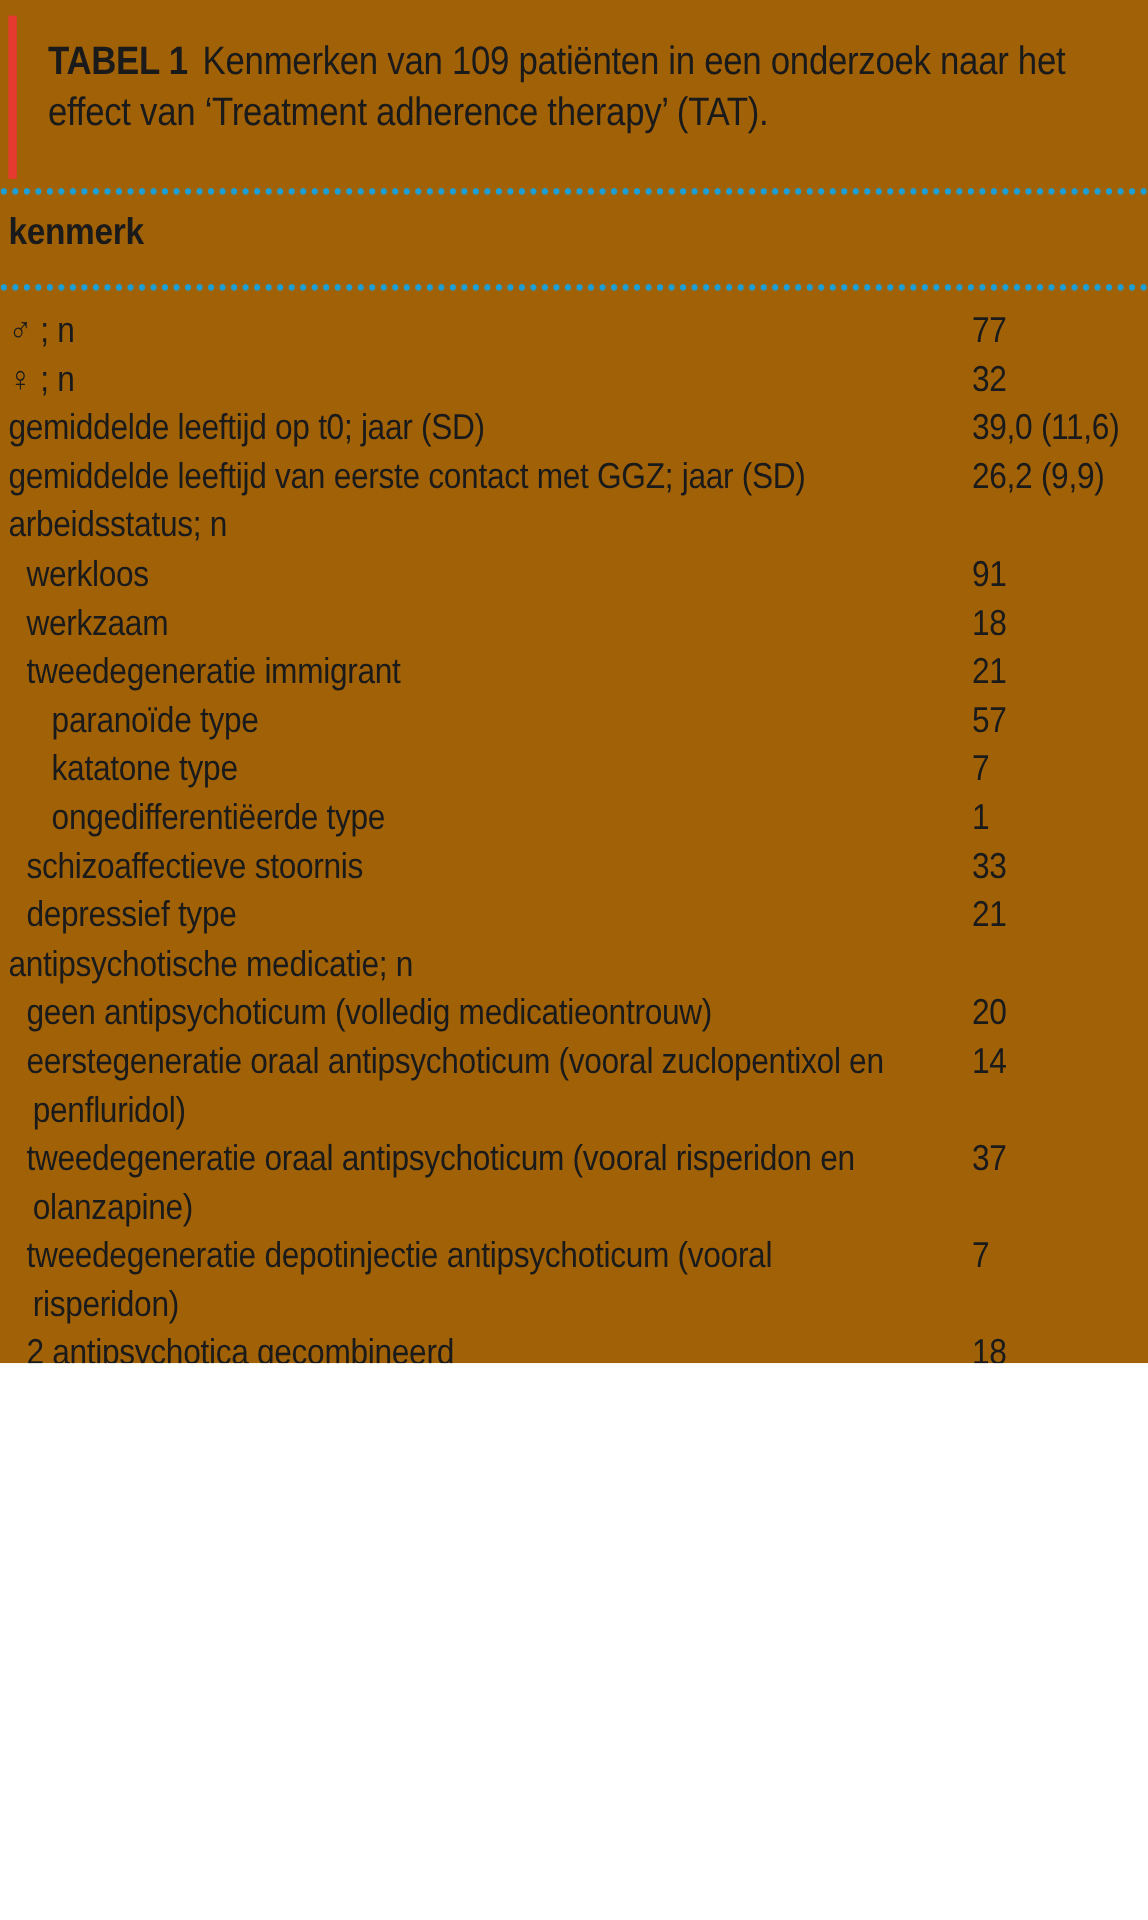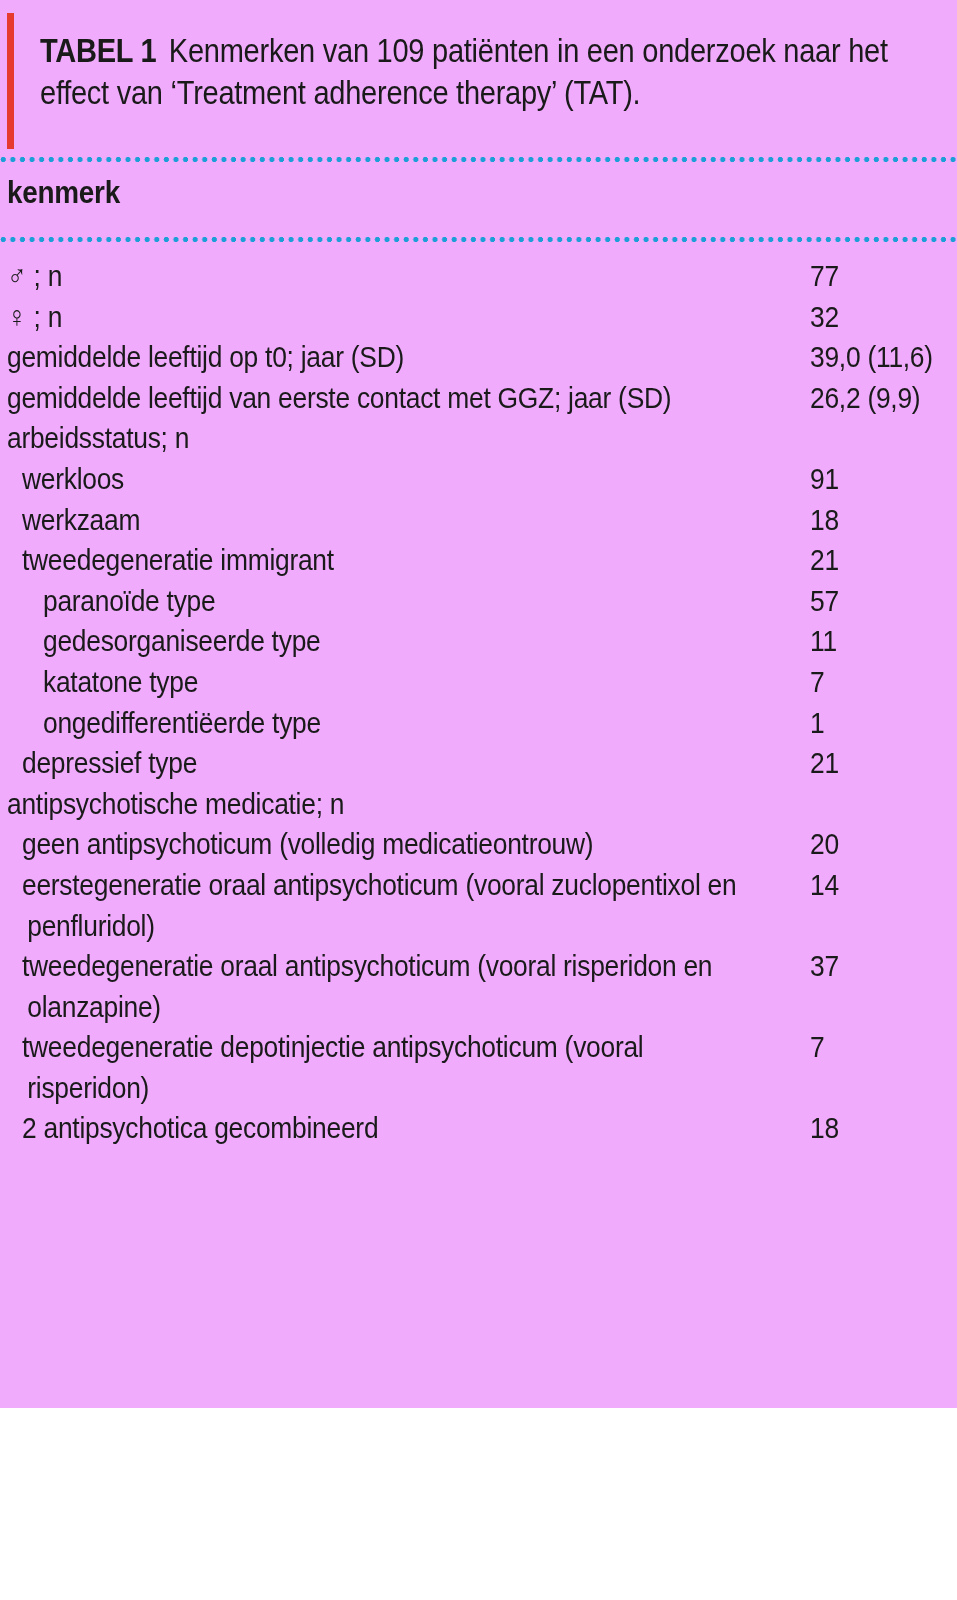--- a/index.html
+++ b/index.html
@@ -3,22 +3,22 @@
 <meta charset="utf-8">
 <style>
   :root{
     --red:#e6392f;
     --blue:#1c9fd6;
     --text:#1a1a1a;
   }
   html,body{margin:0;padding:0;background:#ffffff;}
   .page{
     position:relative;
-    width:957px;height:1408px;
-    background:#f0abfc;
+    width:957px;height:1136px;
+    background:#a16207;
     overflow:hidden;
     font-family:"Liberation Sans","DejaVu Sans",sans-serif;
     color:var(--text);
   }
   .accent-bar{
     position:absolute;left:7px;top:13px;width:7px;height:136px;
     background:var(--red);
   }
   .table-title{
     position:absolute;left:40px;top:30px;width:1020px;
@@ -124,35 +124,35 @@
   </div>
 
 
 
 
   <div class="row indent-2">
     <div class="label">paranoïde type</div>
     <div class="value">57</div>
   </div>
 
-  <div class="row indent-2">
-    <div class="label">gedesorganiseerde type</div>
-    <div class="value">11</div>
-  </div>
 
   <div class="row indent-2">
     <div class="label">katatone type</div>
     <div class="value">7</div>
   </div>
 
   <div class="row indent-2">
     <div class="label">ongedifferentiëerde type</div>
     <div class="value">1</div>
   </div>
 
+  <div class="row indent-1">
+    <div class="label">schizoaffectieve stoornis</div>
+    <div class="value">33</div>
+  </div>
 
   <div class="row indent-1">
     <div class="label">depressief type</div>
     <div class="value">21</div>
   </div>
 
 
   <div class="row indent-0">
     <div class="label">antipsychotische medicatie; n</div>
     <div class="value"></div>

